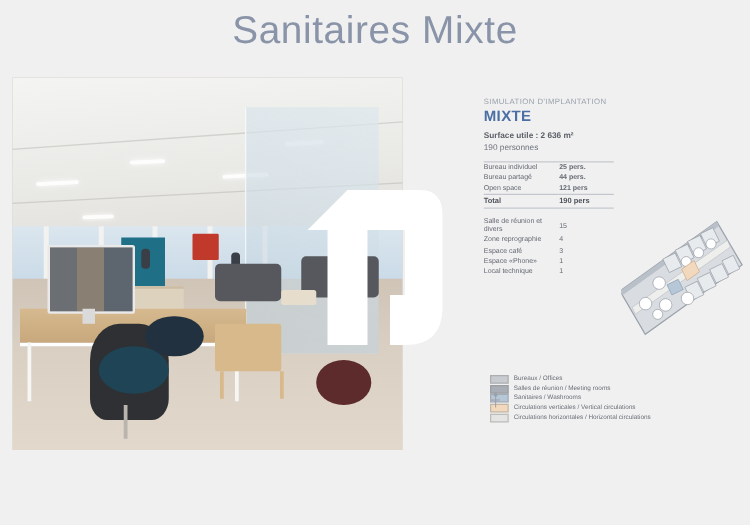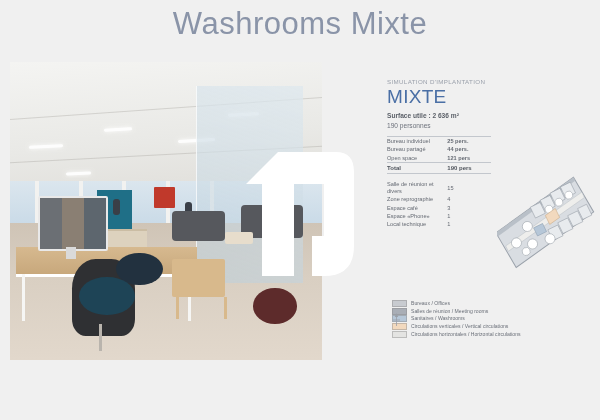--- a/index.html
+++ b/index.html
@@ -128,21 +128,21 @@
   
   .spec{
     position:absolute;left:387px;top:78px;width:104px;
     color:#6d727c;
   }
   .spec-eyebrow{
     font-size:6.2px;letter-spacing:.35px;color:#9aa0ab;
     text-transform:uppercase;margin-bottom:2px;
   }
   .spec-title{
-    font-size:19px;font-weight:400;color:#4a6fa5;
+    font-size:12px;font-weight:700;color:#4a6fa5;
     letter-spacing:.3px;line-height:1;margin-bottom:5px;
   }
   .spec-surface{
     font-size:6.6px;font-weight:700;color:#5c6169;line-height:1.45;
   }
   .spec-people{
     font-size:6.6px;color:#6d727c;line-height:1.45;margin-bottom:6px;
   }
   .spec-table{
     width:100%;border-collapse:collapse;
@@ -184,21 +184,21 @@
   .legend-label{
     font-size:5.1px;color:#6a6f78;white-space:nowrap;line-height:1;
   }
   .legend-marker{
     position:absolute;left:0px;top:13px;width:9px;height:14px;
   }
 </style>
 </head>
 <body>
 
-<div class="title">Washrooms Mixte</div>
+<div class="title">Sanitaires Mixte</div>
 
 <div class="photo">
   <div class="ph-ceiling"></div>
 
   <div class="ph-light" style="left:6%;top:28%;width:11%;transform:rotate(-3deg);"></div>
   <div class="ph-light" style="left:30%;top:22%;width:9%;transform:rotate(-3deg);"></div>
   <div class="ph-light" style="left:54%;top:26%;width:12%;transform:rotate(-3deg);"></div>
   <div class="ph-light" style="left:18%;top:37%;width:8%;transform:rotate(-2deg);"></div>
   <div class="ph-light" style="left:70%;top:17%;width:10%;transform:rotate(-3deg);"></div>
 

